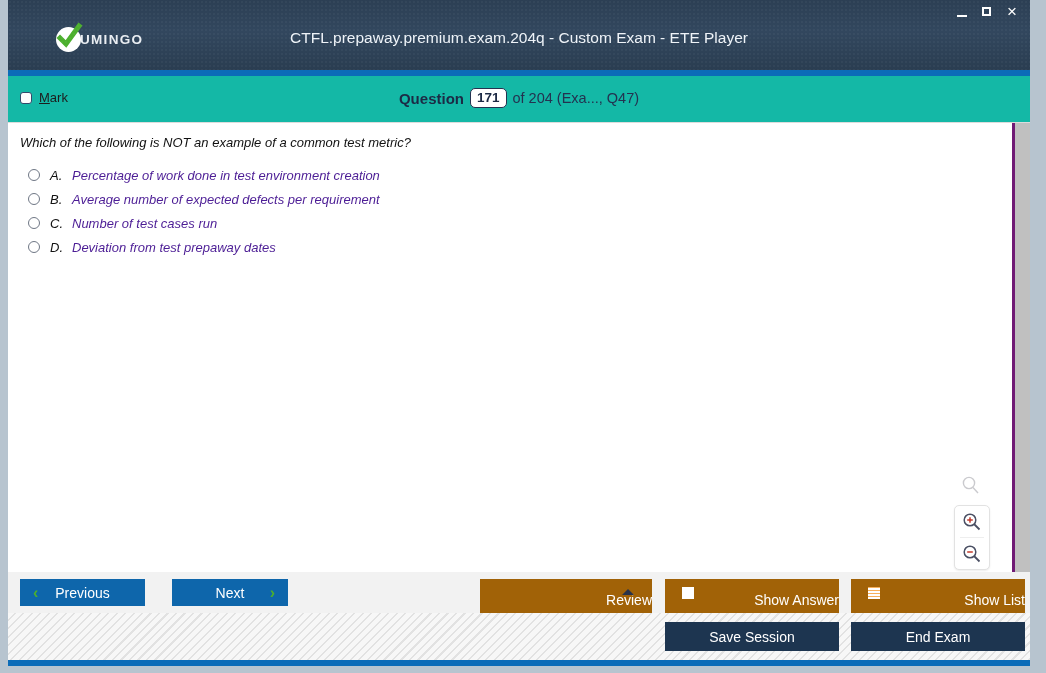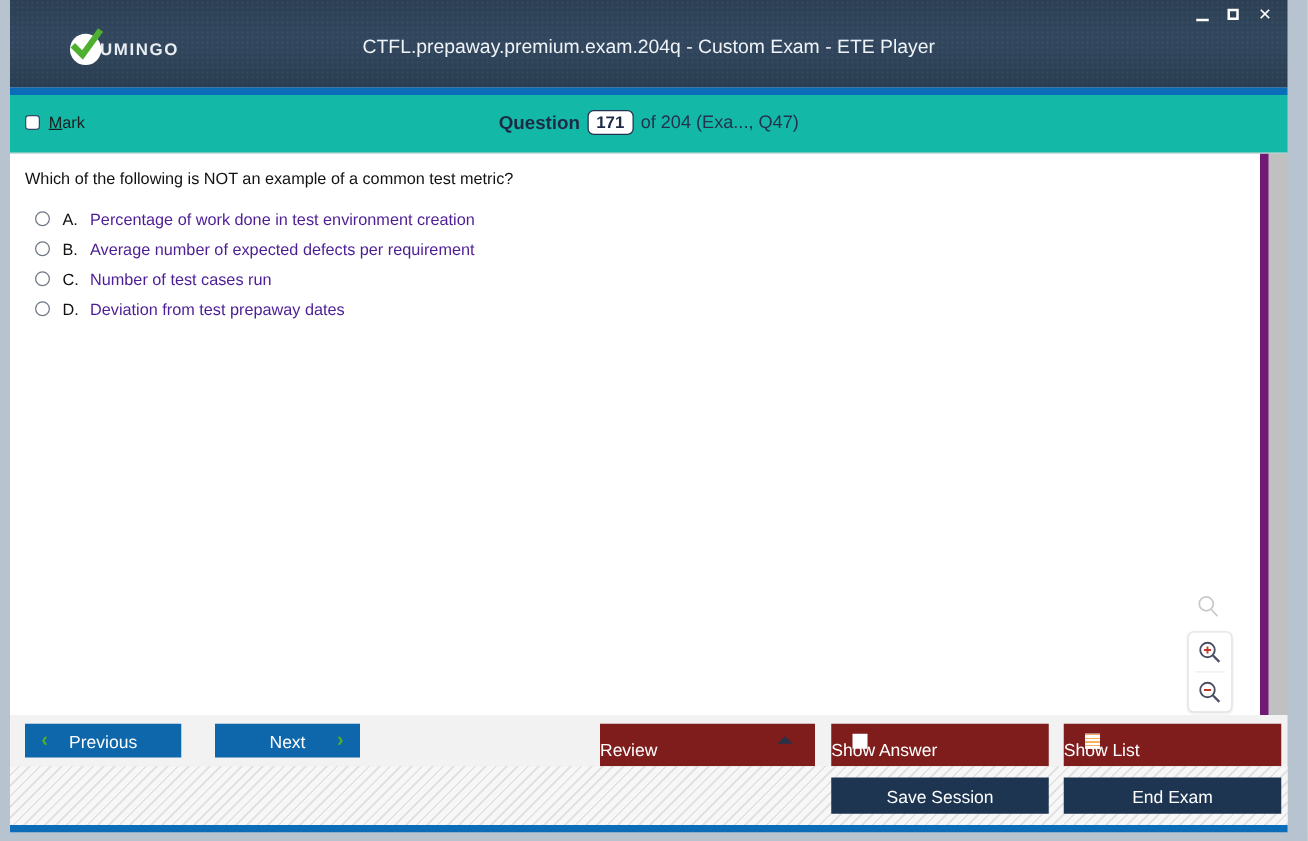--- a/index.html
+++ b/index.html
@@ -163,23 +163,24 @@
     text-align:center;
   }
   .qcounter .q-of { color:#243250; font-size:14.5px; }
 
   
   .qbody {
     position: absolute;
     left: 8px; top: 123px;
     width: 1007px; height: 449px;
     background: #ffffff;
-    border-right: 7px solid #701a75;
+    border-right: 3px solid #701a75;
     box-sizing: border-box;
     overflow: hidden;
+    font-style: italic;
   }
   .qtext {
     position: absolute;
     left: 12px; top: 12px;
     font-size: 13px;
     color: #111;
   }
   .options {
     position: absolute;
     left: 12px; top: 40px;
@@ -271,26 +272,26 @@
     top:7px;
     justify-content:center;
   }
   .chev { color:#4caf2e; font-size:16px; font-weight:bold; line-height:14px; }
   .btn-prev { left:12px; width:125px; }
   .btn-prev .chev { position:absolute; left:13px; }
   .btn-next { left:144px; width:116px;margin-left:20px; }
   .btn-next .chev { position:absolute; right:13px; }
 
   .btn-orange {
-    background:#7f1d1d;
+    background:#a16207;
     color:#ffffff;
     font-size:14px;
     height:42px;
     top:7px;
-    justify-content:flex-start;
+    justify-content:flex-end;
   }
   .btn-review { left:472px; width:172px; }
   .tri-up {
     position:absolute; right:18px; top:10px;
     width:0; height:0;
     border-left:6px solid transparent;
     border-right:6px solid transparent;
     border-bottom:6px solid #28334a;
   }
   .btn-answer { left:657px; width:174px; }

